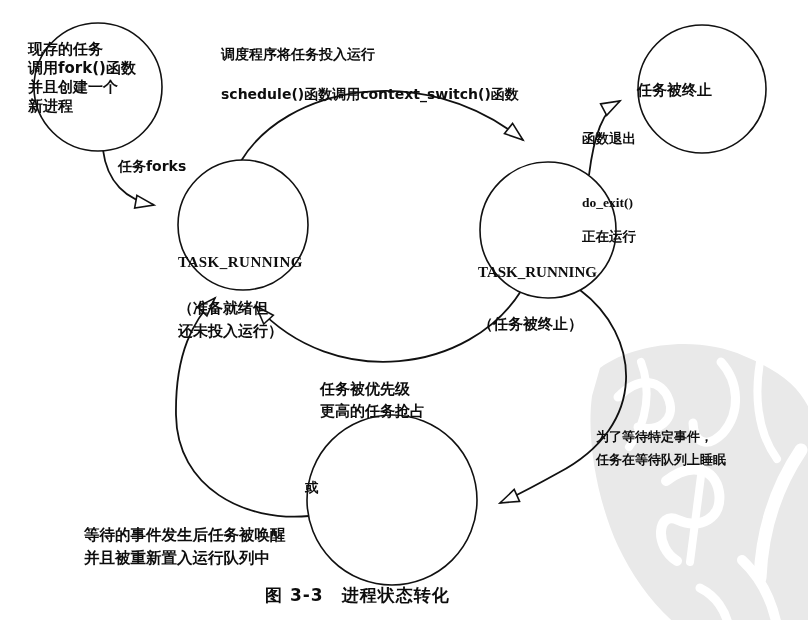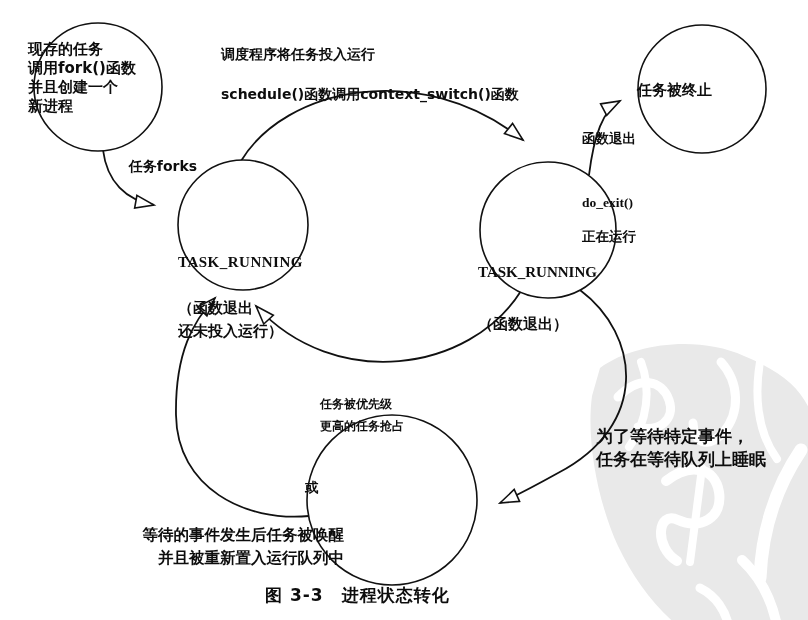--- a/index.html
+++ b/index.html
@@ -26,26 +26,26 @@
   
   .lbl-forked    { left: 28px;  top: 40px;  width: 140px; font-size: 15px; line-height: 19px; }
   .lbl-ready     { left: 178px; top: 196px; width: 132px; font-size: 15px; line-height: 23px; }
   .lbl-ready .nm { font-size: 15px; letter-spacing: 0.5px; }
   .lbl-running   { left: 478px; top: 201px; width: 140px; font-size: 15px; line-height: 26px; }
   .lbl-term      { left: 637px; top: 80px;  width: 118px; font-size: 15px; }
   .lbl-waiting   { left: 305px; top: 459px; width: 175px; font-size: 13.5px; line-height: 19px; }
   .lbl-waiting .nm { letter-spacing: -0.3px; }
 
   
-  .lbl-fork      { left: 118px; top: 157px; width: 90px;  font-size: 14px; text-align: center; }
+  .lbl-fork      { left: 118px; top: 157px; width: 90px;  font-size: 14px; text-align: left; }
   .lbl-schedule  { left: 221px; top: 24px;  width: 370px; font-size: 14px; line-height: 20px; }
   .lbl-exit      { left: 582px; top: 113px; width: 90px;  font-size: 13.5px; line-height: 16.5px; text-align: left; }
-  .lbl-preempt   { left: 320px; top: 378px; width: 200px; font-size: 12px; line-height: 22px; margin-top: 15px; }
-  .lbl-sleep     { left: 596px; top: 425px; width: 204px; font-size: 17px; line-height: 23px; }
-  .lbl-wake      { left: 84px;  top: 524px; width: 260px; font-size: 15.5px; line-height: 23px; text-align: right; }
+  .lbl-preempt   { left: 320px; top: 378px; width: 200px; font-size: 15px; line-height: 22px; }
+  .lbl-sleep     { left: 596px; top: 425px; width: 204px; font-size: 13px; line-height: 23px; }
+  .lbl-wake      { left: 84px;  top: 524px; width: 260px; font-size: 15.5px; line-height: 23px; text-align: left; }
 
   .lbl-caption   { left: 265px; top: 584px; width: 250px; font-size: 17px; letter-spacing: 1px; }
 </style>
 </head>
 <body>
 
 <div class="page">
 
   <svg width="808" height="620" viewBox="0 0 808 620" aria-hidden="true">
     <path d="M 600 368 C 636 342, 700 336, 744 356 C 792 376, 812 398, 818 440
@@ -89,27 +89,27 @@
     </g>
   </svg>
 
   <div class="lbl lbl-forked">现存的任务
 调用fork()函数
 并且创建一个
 新进程</div>
 
   <div class="lbl lbl-ready">
     <div class="nm serifish">TASK_RUNNING</div>
-    <div>（函数退出
+    <div>（准备就绪但
 还未投入运行）</div>
   </div>
 
   <div class="lbl lbl-running">
     <div class="nm serifish">TASK_RUNNING</div>
-    <div>（函数退出）</div>
+    <div>（任务被终止）</div>
   </div>
 
   <div class="lbl lbl-term">任务被终止</div>
 
   <div class="lbl lbl-waiting">
     <div>或</div>
   </div>
 
   <div class="lbl lbl-fork">任务forks</div>
 

